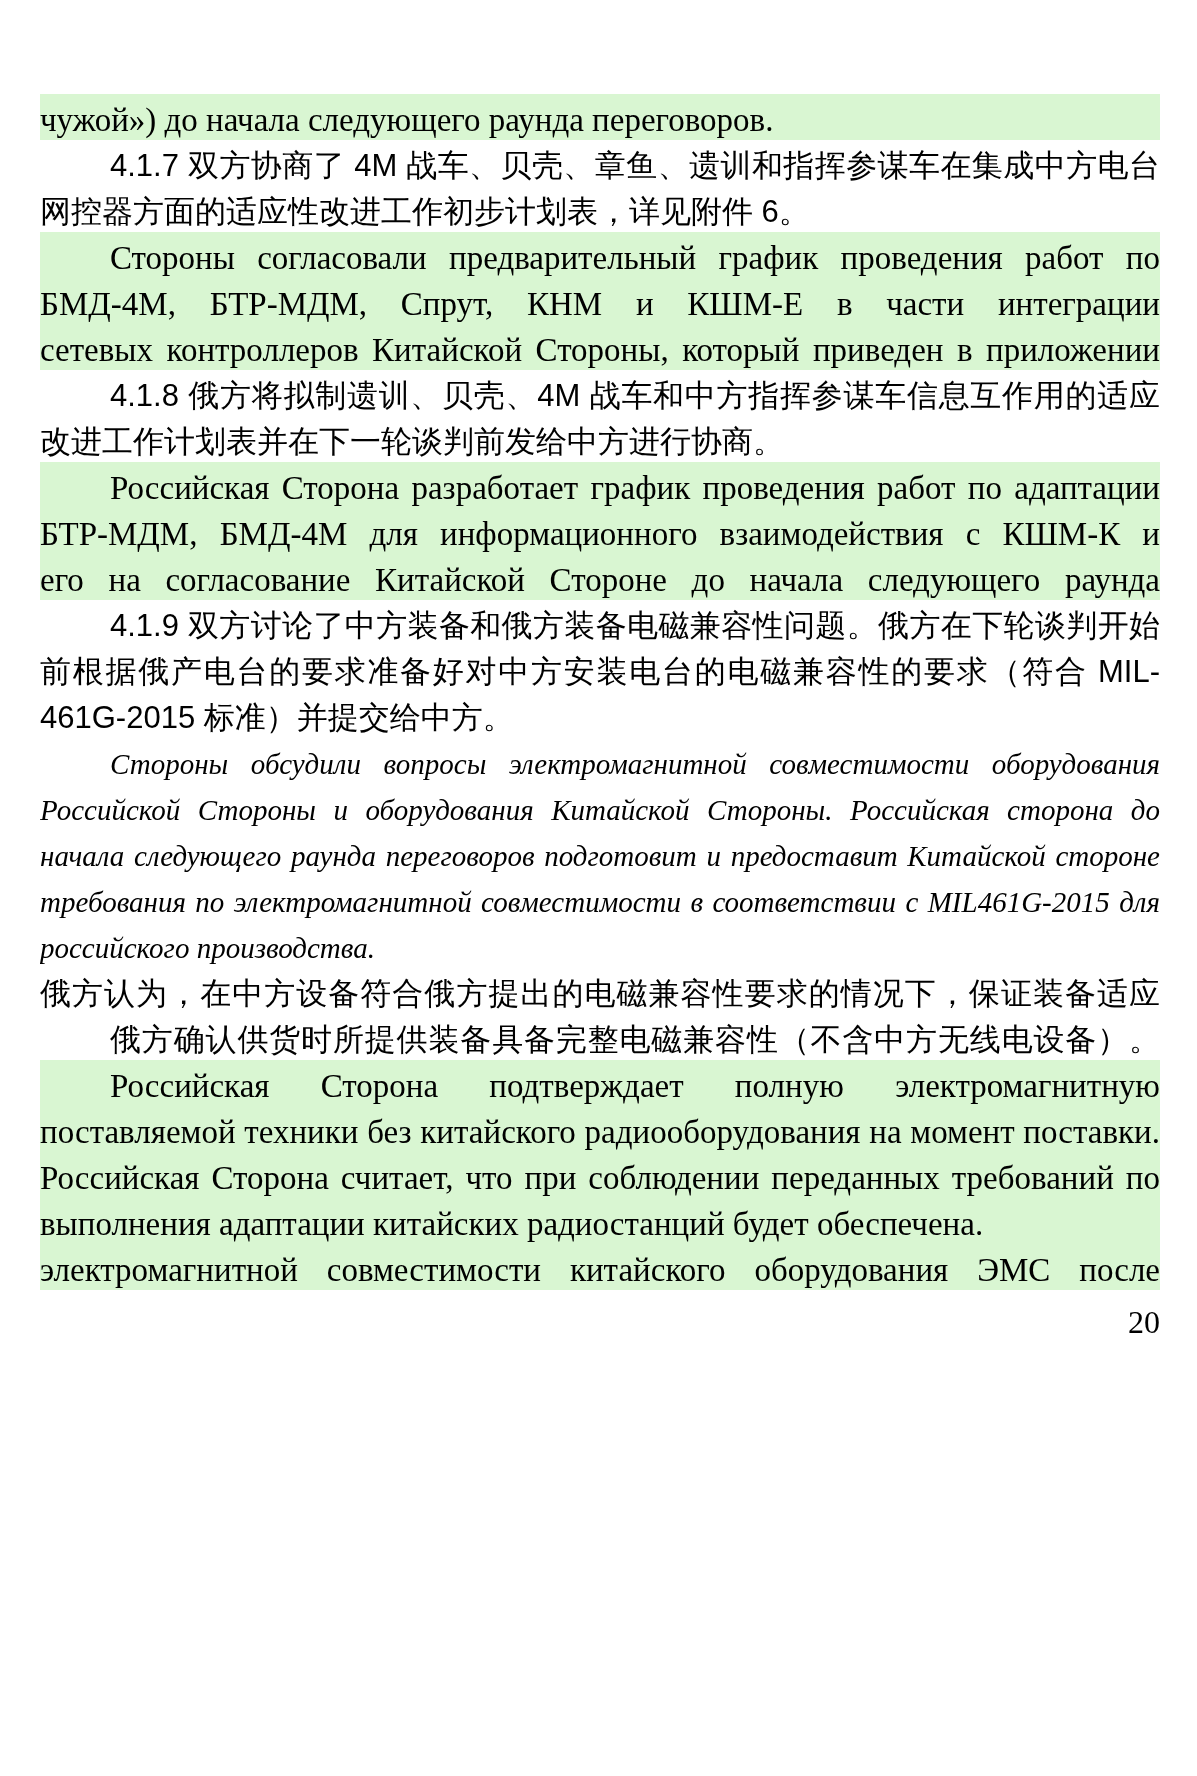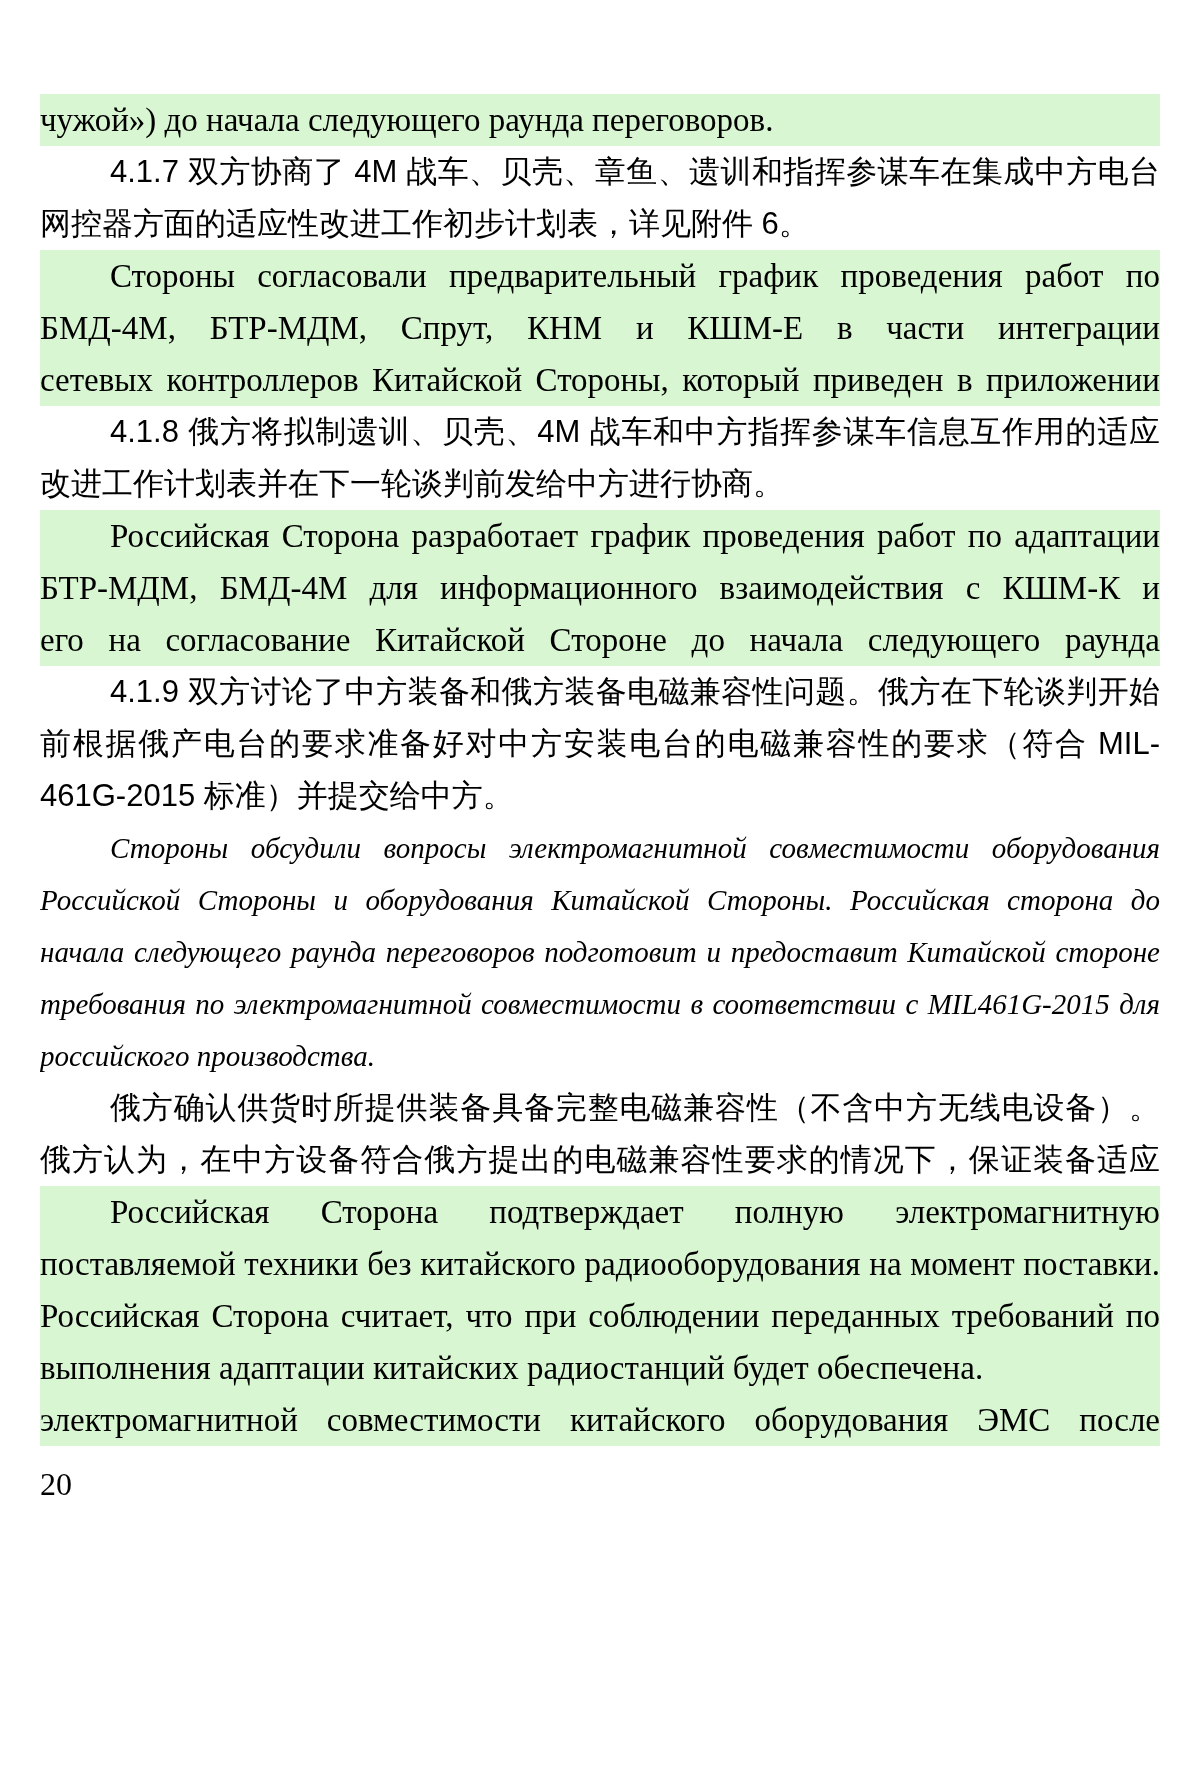--- a/index.html
+++ b/index.html
@@ -19,21 +19,21 @@
     color: #000000;
     font-family: "Liberation Serif", serif;
   }
   .para {
     margin: 0;
   }
   .para.highlight {
     background-color: var(--hl, #d9f6d2);
   }
   .line {
-    height: 52px;
+    height: 46px;
     line-height: 52px;
     overflow: hidden;
     text-align: justify;
     text-align-last: justify;
     white-space: normal;
   }
   .line.end {
     text-align-last: left;
   }
   .line.indent {
@@ -45,24 +45,24 @@
   }
   .para.ru.small .line {
     font-size: 29px;
     font-style: italic;
   }
   .para.zh .line {
     font-family: "Liberation Sans", sans-serif;
     font-size: 31px;
   }
   .page-number {
-    margin-top: 12px;
+    margin-top: 6px;
     height: 52px;
     line-height: 52px;
-    text-align: left;
+    text-align: right;
     font-family: "Liberation Serif", serif;
     font-size: 32px;
     color: #000000;
   }
 </style>
 </head>
 <body>
 
 <div class="page">
   <div>
@@ -93,22 +93,22 @@
         <div class="line end">461G-2015 标准）并提交给中方。</div>
       </div>
       <div class="para ru small">
         <div class="line indent">Стороны обсудили вопросы электромагнитной совместимости оборудования</div>
         <div class="line">Российской Стороны и оборудования Китайской Стороны. Российская сторона до</div>
         <div class="line">начала следующего раунда переговоров подготовит и предоставит Китайской стороне</div>
         <div class="line">требования по электромагнитной совместимости в соответствии с MIL461G-2015 для</div>
         <div class="line end">российского производства.</div>
       </div>
       <div class="para zh">
+        <div class="line">俄方认为，在中方设备符合俄方提出的电磁兼容性要求的情况下，保证装备适应</div>
         <div class="line indent">俄方确认供货时所提供装备具备完整电磁兼容性（不含中方无线电设备）。</div>
-        <div class="line">俄方认为，在中方设备符合俄方提出的电磁兼容性要求的情况下，保证装备适应</div>
       </div>
       <div class="para ru highlight">
         <div class="line indent">Российская Сторона подтверждает полную электромагнитную совместимость</div>
         <div class="line">поставляемой техники без китайского радиооборудования на момент поставки.</div>
         <div class="line">Российская Сторона считает, что при соблюдении переданных требований по</div>
         <div class="line end">выполнения адаптации китайских радиостанций будет обеспечена.</div>
         <div class="line">электромагнитной совместимости китайского оборудования ЭМС после</div>
       </div>
     </div>
   <div class="page-number">20</div>

